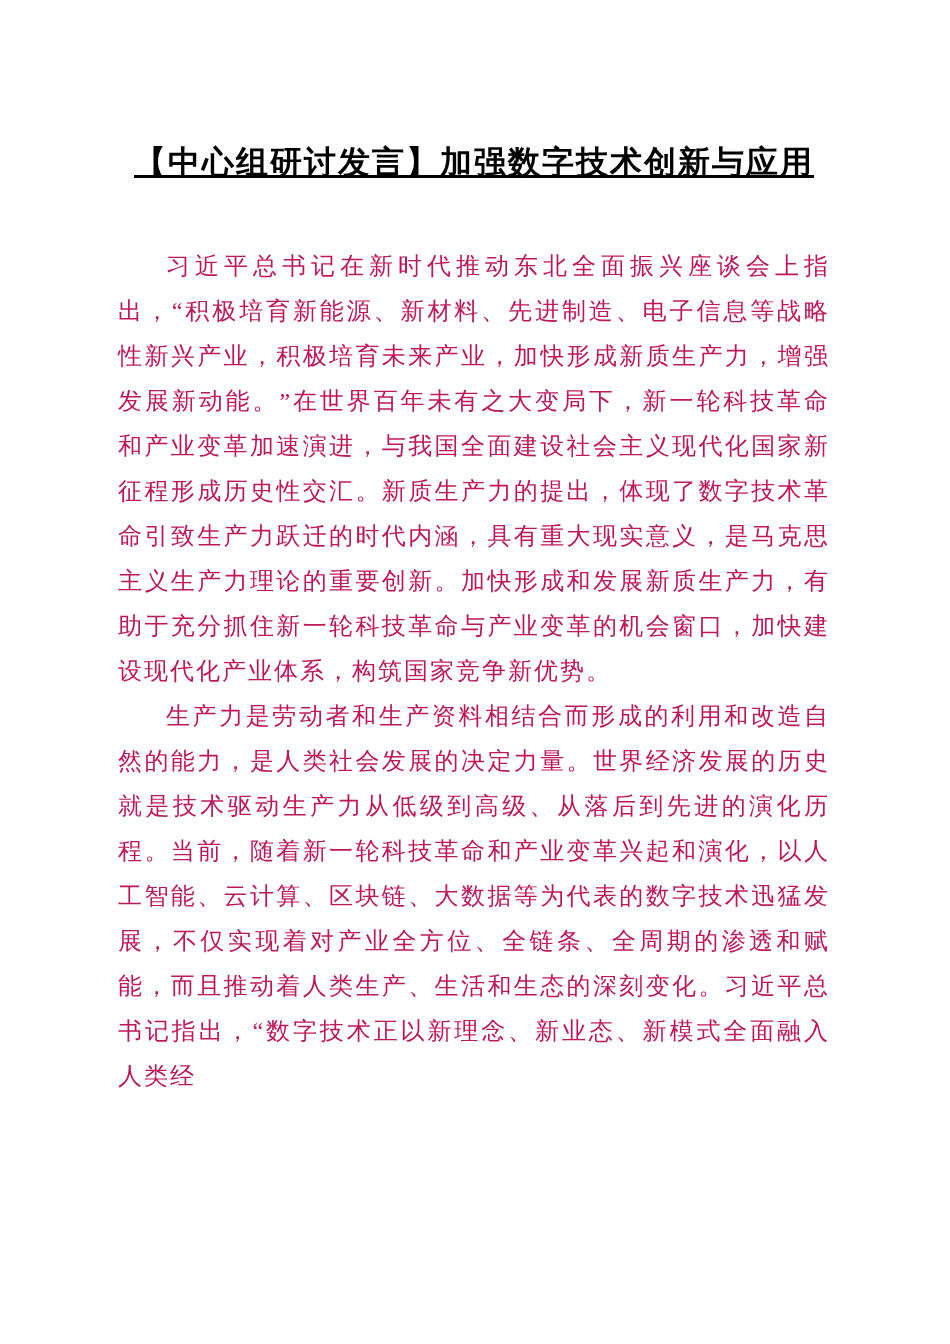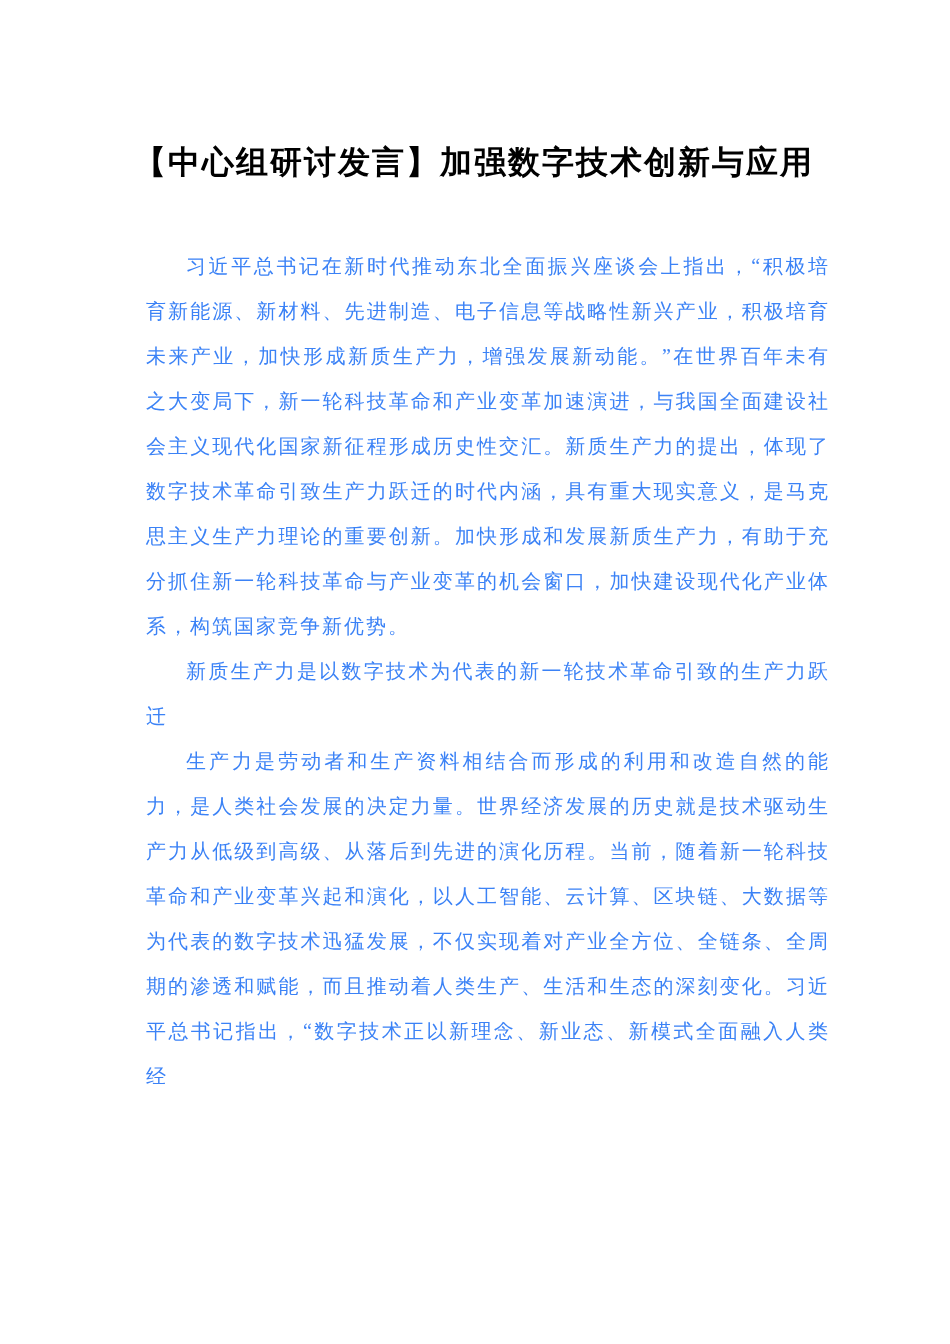--- a/index.html
+++ b/index.html
@@ -19,42 +19,41 @@
   }
   .title {
     font-family: "Liberation Sans", "DejaVu Sans", sans-serif;
     font-weight: bold;
     font-size: 32px;
     line-height: 48px;
     letter-spacing: 2px;
     text-align: center;
     color: #000000;
     margin-bottom: 58px;
+    text-decoration: underline;
   }
   .title-line {
     display: block;
   }
   .para {
-    font-size: 20px;
+    font-size: 24px;
     line-height: 45px;
     letter-spacing: 2px;
     text-align: justify;
     text-indent: 2em;
-    color: #3b82f6;
+    color: #be185d;
     word-break: normal;
     overflow-wrap: break-word;
-    margin-left: 28px;
   }
 </style>
 </head>
 <body>
 
 <div class="page">
   <h1 class="title">
     <span class="title-line">【中心组研讨发言】加强数字技术创新与应用</span>
   </h1>
 
   <p class="para">习近平总书记在新时代推动东北全面振兴座谈会上指出，“积极培育新能源、新材料、先进制造、电子信息等战略性新兴产业，积极培育未来产业，加快形成新质生产力，增强发展新动能。”在世界百年未有之大变局下，新一轮科技革命和产业变革加速演进，与我国全面建设社会主义现代化国家新征程形成历史性交汇。新质生产力的提出，体现了数字技术革命引致生产力跃迁的时代内涵，具有重大现实意义，是马克思主义生产力理论的重要创新。加快形成和发展新质生产力，有助于充分抓住新一轮科技革命与产业变革的机会窗口，加快建设现代化产业体系，构筑国家竞争新优势。</p>
 
-  <p class="para">新质生产力是以数字技术为代表的新一轮技术革命引致的生产力跃迁</p>
 
   <p class="para">生产力是劳动者和生产资料相结合而形成的利用和改造自然的能力，是人类社会发展的决定力量。世界经济发展的历史就是技术驱动生产力从低级到高级、从落后到先进的演化历程。当前，随着新一轮科技革命和产业变革兴起和演化，以人工智能、云计算、区块链、大数据等为代表的数字技术迅猛发展，不仅实现着对产业全方位、全链条、全周期的渗透和赋能，而且推动着人类生产、生活和生态的深刻变化。习近平总书记指出，“数字技术正以新理念、新业态、新模式全面融入人类经</p>
 </div>
 
 </body></html>

